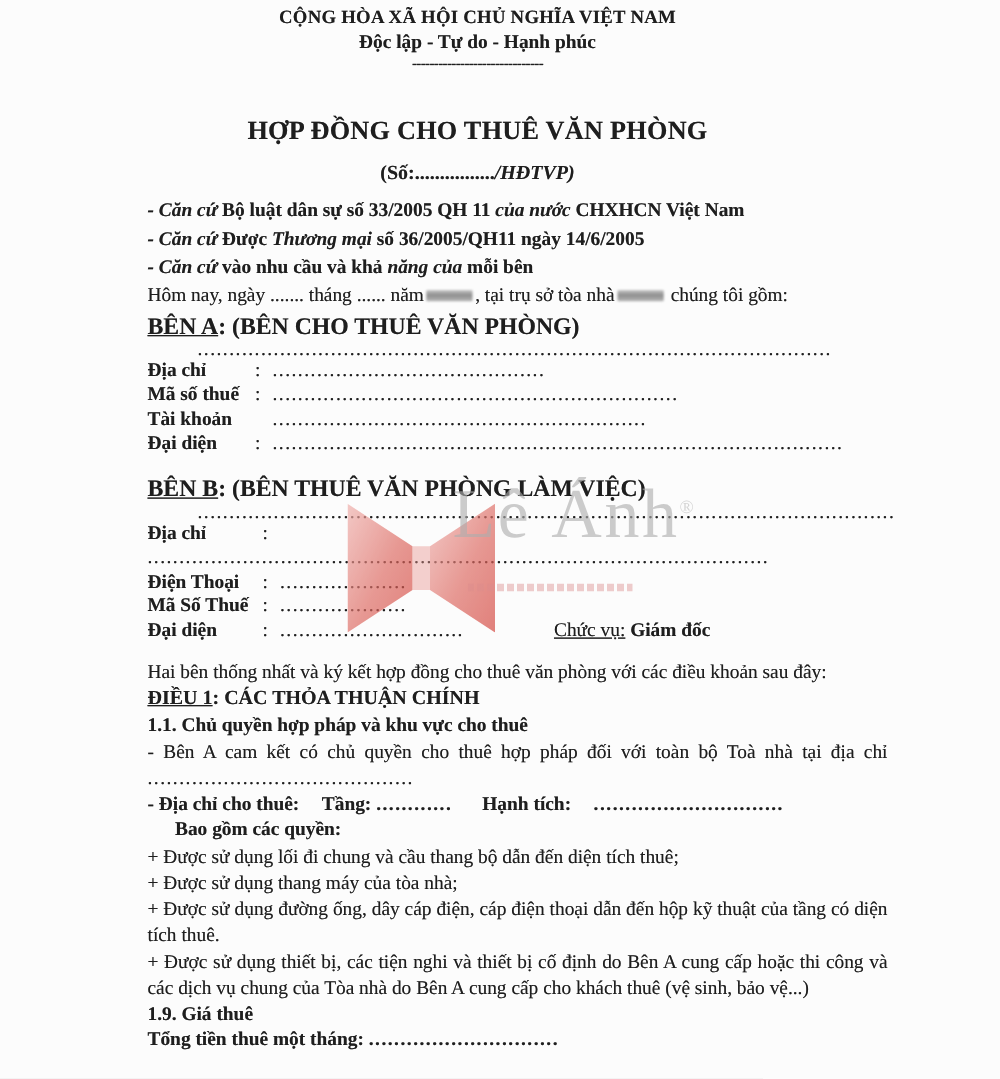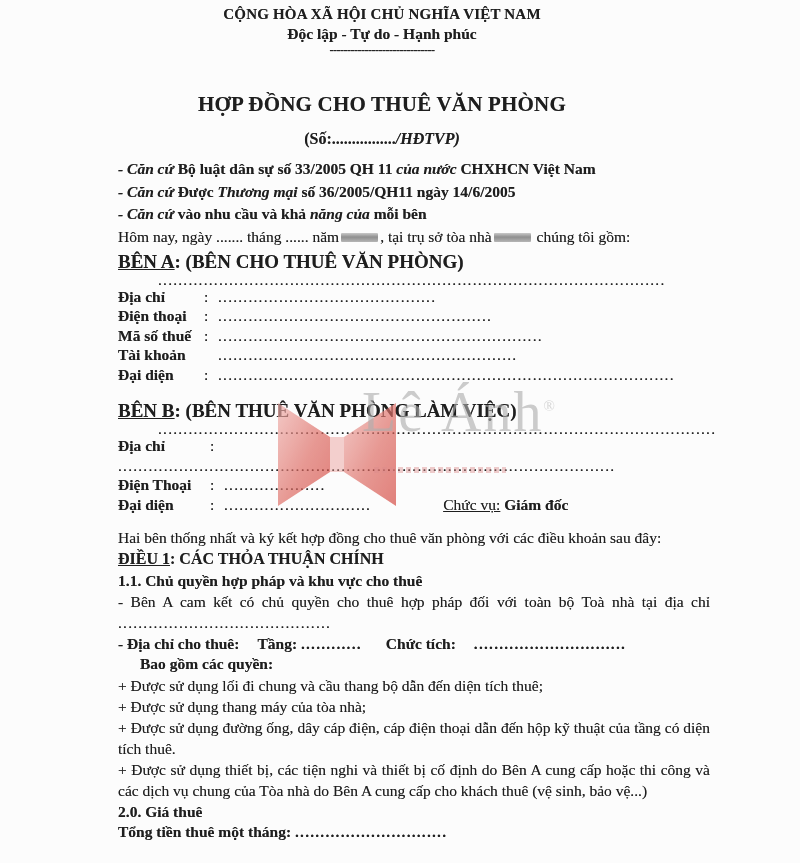--- a/index.html
+++ b/index.html
@@ -66,47 +66,47 @@
       <div><span class="it">- Căn cứ </span><span>Bộ luật dân sự số 33/2005 QH 11 </span><span class="it">của nước</span><span> CHXHCN Việt Nam</span></div>
       <div><span class="it">- Căn cứ </span><span>Được </span><span class="it">Thương mại</span><span> số 36/2005/QH11 ngày 14/6/2005</span></div>
       <div><span class="it">- Căn cứ </span><span>vào nhu cầu và khả </span><span class="it">năng của</span><span> mỗi bên</span></div>
     </div>
 
     <div class="intro"><span>Hôm nay, ngày ....... tháng ...... năm</span><span class="redact"></span><span>, tại trụ sở tòa nhà</span><span class="redact"></span><span> chúng tôi gồm:</span></div>
 
     <div class="party-heading"><span class="pname">BÊN A</span><span>: (BÊN CHO THUÊ VĂN PHÒNG)</span></div>
     <div class="fill-line dots">....................................................................................................</div>
     <div class="row"><span class="lbl">Địa chỉ</span><span class="col">:</span><span class="dots">...........................................</span></div>
-    <div class="row"><span class="lbl">Điện thoại</span><span class="col">:</span><span class="dots">......................................................</span></div>
     <div class="row"><span class="lbl">Mã số thuế</span><span class="col">:</span><span class="dots">................................................................</span></div>
     <div class="row"><span class="lbl">Tài khoản</span><span class="col"></span><span class="dots">...........................................................</span></div>
     <div class="row"><span class="lbl">Đại diện</span><span class="col">:</span><span class="dots">..........................................................................................</span></div>
 
     <div class="gapB"></div>
     <div class="party-heading"><span class="pname">BÊN B</span><span>: (BÊN THUÊ VĂN PHÒNG LÀM VIỆC)</span></div>
     <div class="fill-line dots">..............................................................................................................</div>
     <div class="row rowb"><span class="lbl">Địa chỉ</span><span class="col">:</span><span class="dots">..................................................................................................</span></div>
     <div class="row rowb"><span class="lbl">Điện Thoại</span><span class="col">:</span><span class="dots">....................</span></div>
+    <div class="row rowb"><span class="lbl">Mã Số Thuế</span><span class="col">:</span><span class="dots">....................</span></div>
     <div class="row rowb"><span class="lbl">Đại diện</span><span class="col">:</span><span class="dots">.............................</span><span class="chucvu">Chức vụ:</span> <span class="b">Giám đốc</span></div>
 
     <div class="agreement">Hai bên thống nhất và ký kết hợp đồng cho thuê văn phòng với các điều khoản sau đây:</div>
     <div class="article-heading"><span class="pname">ĐIỀU 1</span><span>: CÁC THỎA THUẬN CHÍNH</span></div>
     <div class="sub-heading">1.1. Chủ quyền hợp pháp và khu vực cho thuê</div>
 
     <div class="para"><span>- Bên A cam kết có chủ quyền cho thuê hợp pháp đối với toàn bộ Toà nhà tại địa chỉ </span><span class="dots">..........................................</span></div>
 
-    <div class="rental"><span>- Địa chỉ cho thuê:</span><span class="sp1"></span><span>Tầng:</span> <span class="dots">............</span><span class="sp2"></span><span>Chức tích:</span><span class="sp1"></span><span class="dots">..............................</span></div>
+    <div class="rental"><span>- Địa chỉ cho thuê:</span><span class="sp1"></span><span>Tầng:</span> <span class="dots">............</span><span class="sp2"></span><span>Hạnh tích:</span><span class="sp1"></span><span class="dots">..............................</span></div>
 
     <div class="includes">Bao gồm các quyền:</div>
     <div class="right">+ Được sử dụng lối đi chung và cầu thang bộ dẫn đến diện tích thuê;</div>
     <div class="right">+ Được sử dụng thang máy của tòa nhà;</div>
     <div class="right">+ Được sử dụng đường ống, dây cáp điện, cáp điện thoại dẫn đến hộp kỹ thuật của tầng có diện tích thuê.</div>
     <div class="right">+ Được sử dụng thiết bị, các tiện nghi và thiết bị cố định do Bên A cung cấp hoặc thi công và các dịch vụ chung của Tòa nhà do Bên A cung cấp cho khách thuê (vệ sinh, bảo vệ...)</div>
 
-    <div class="sub-heading">2.0. Giá thuê</div>
+    <div class="sub-heading">1.9. Giá thuê</div>
     <div class="price-row"><span class="b">Tổng tiền thuê một tháng: </span><span class="dots b">..............................</span></div>
 
   </div>
 
   <div class="wm">
     <svg class="wm-logo" width="118" height="103" viewBox="0 0 118 103">
       <defs>
         <linearGradient id="wg" x1="0" y1="0" x2="1" y2="1">
           <stop offset="0" stop-color="#efb0ac"></stop>
           <stop offset="0.55" stop-color="#dd6a62"></stop>

